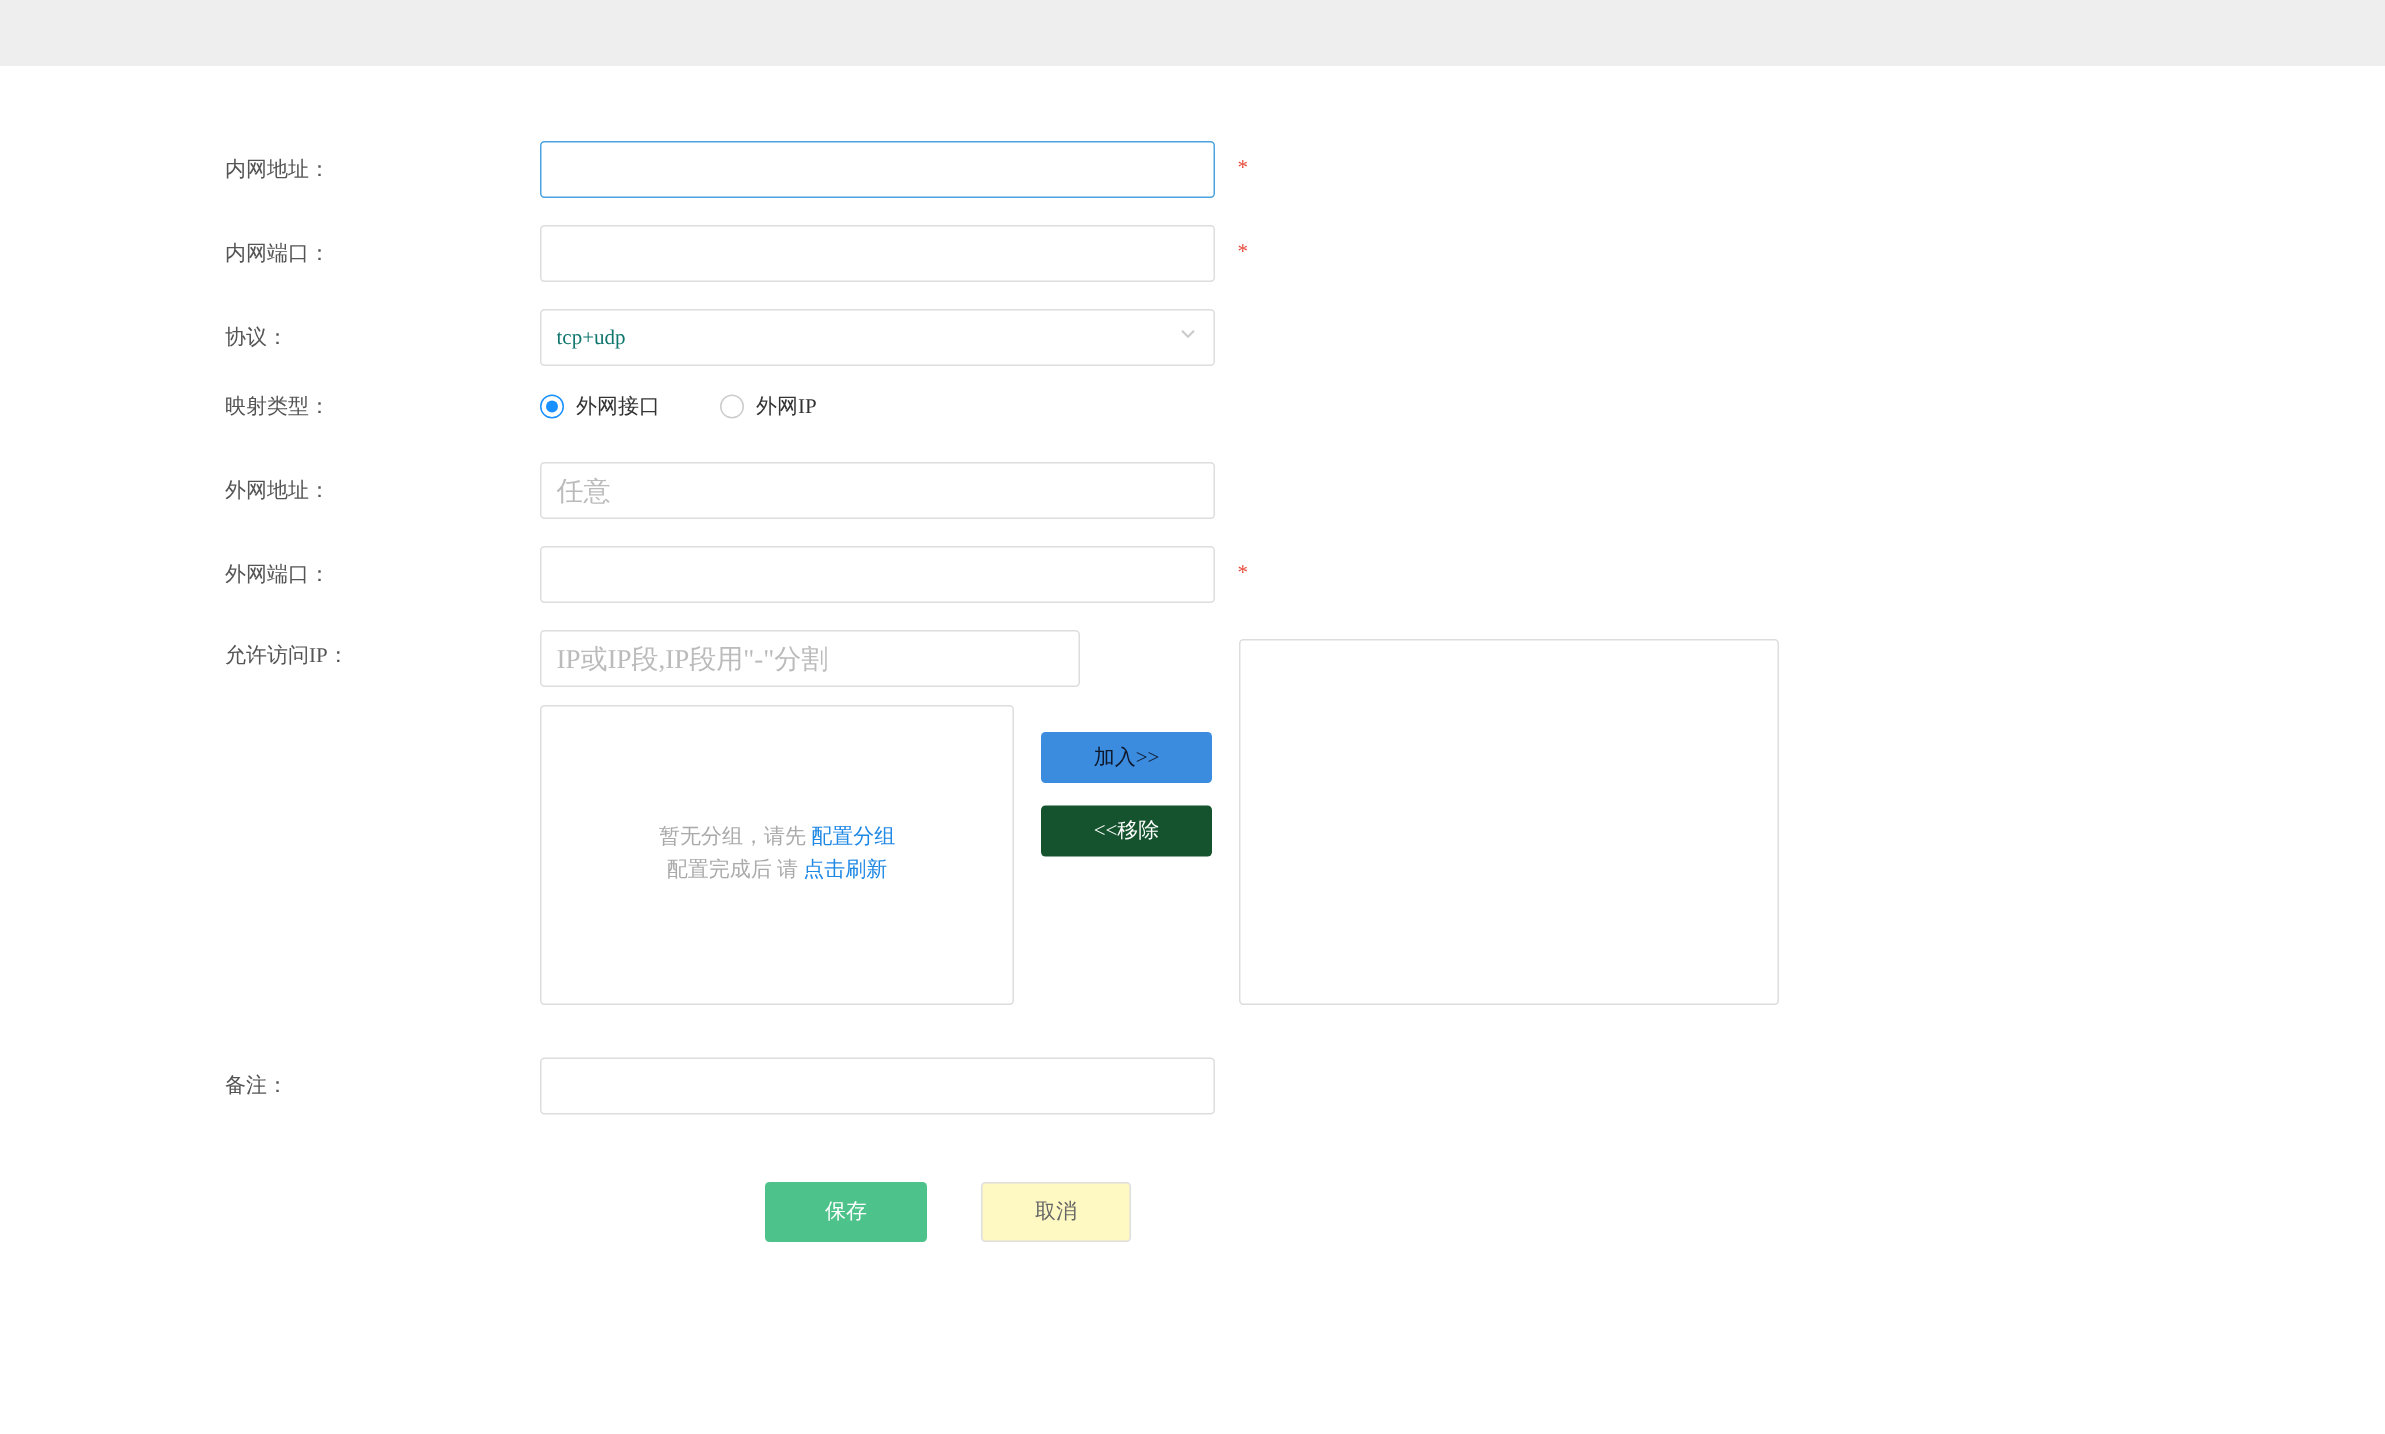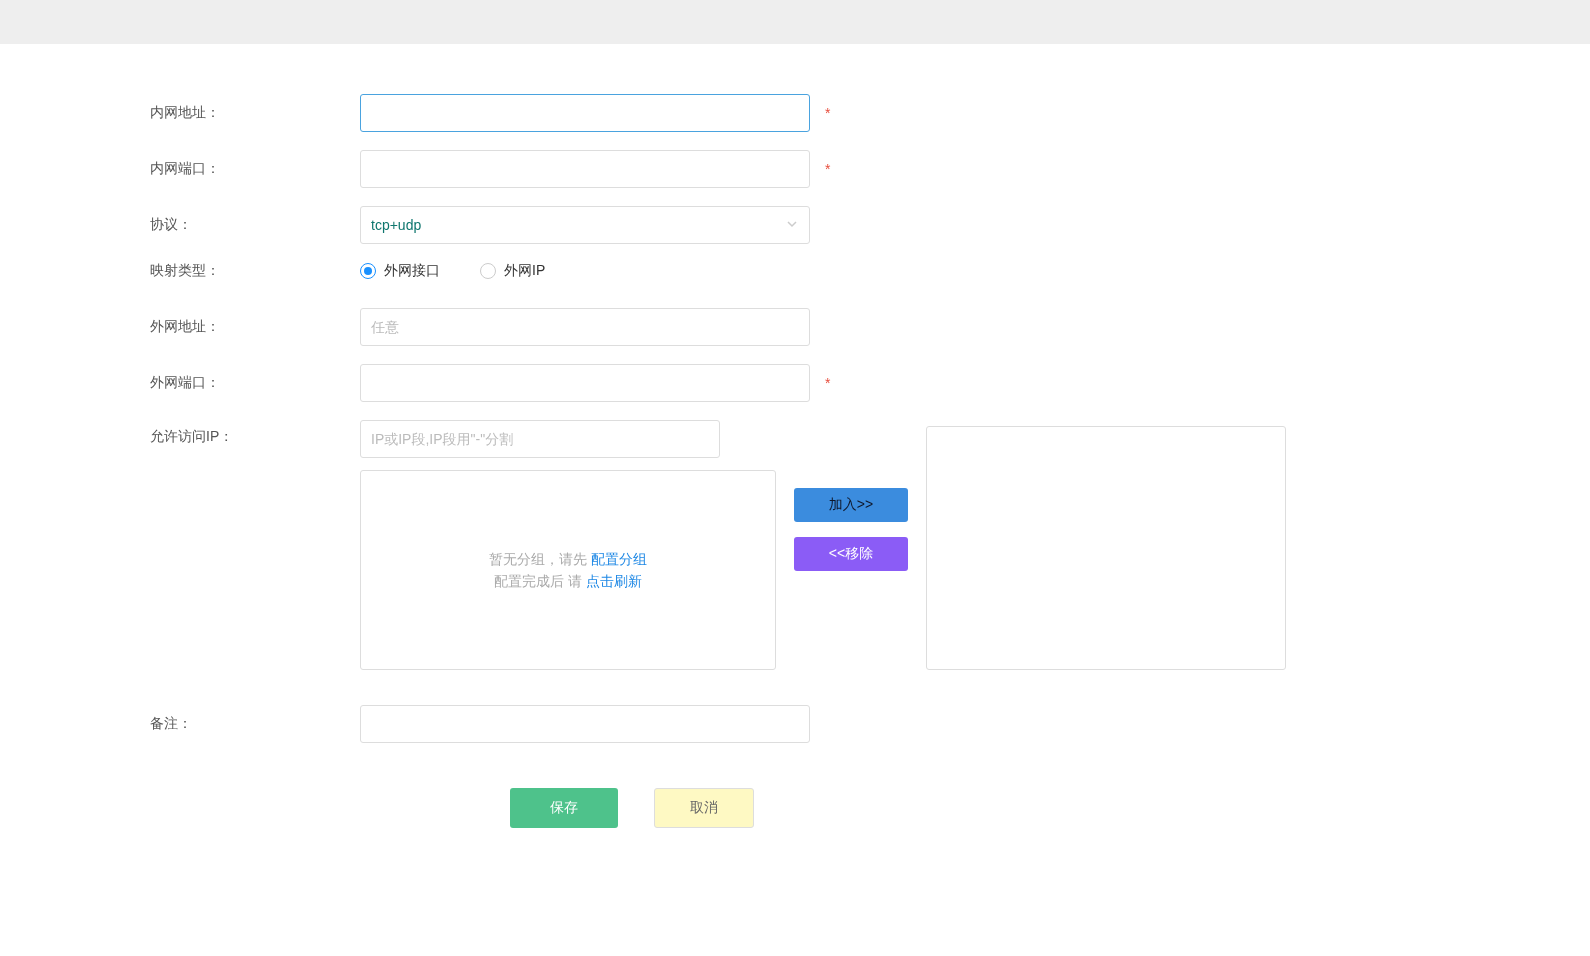--- a/index.html
+++ b/index.html
@@ -13,39 +13,40 @@
       color: #333;
       background: #fff;
     }
     .top-bar {
       height: 44px;
       background: #eeeeee;
       width: 100%;
     }
     .form-container {
       padding: 50px 0 0 150px;
+      font-family: Liberation Serif, serif;
     }
     .form-row {
       display: flex;
       align-items: center;
       margin-bottom: 18px;
     }
     .form-label {
       width: 210px;
       color: #555;
       font-size: 14px;
       text-align: left;
     }
     .form-input {
       width: 450px;
       height: 38px;
       border: 1px solid #ddd;
       border-radius: 3px;
       padding: 0 10px;
-      font-size: 14px;
+      font-size: 18px;
       outline: none;
       color: #4d7c0f;
       font-family: inherit;
     }
     .form-input.focused {
       border-color: #4aa3df;
     }
     .form-input::placeholder {
       color: #bbb;
     }
@@ -126,21 +127,21 @@
     }
     .ip-input {
       width: 360px;
       margin-bottom: 12px;
     }
     .list-area {
       display: flex;
       gap: 18px;
     }
     .list-box {
-      width: 416px;
+      width: 316px;
       height: 200px;
       border: 1px solid #ddd;
       border-radius: 3px;
       display: flex;
       flex-direction: column;
       align-items: center;
       justify-content: center;
       color: #aaa;
       font-size: 14px;
       padding: 10px;
@@ -167,21 +168,21 @@
       font-size: 14px;
       padding: 0 18px;
       font-family: inherit;
     }
     .btn-add {
       background: #3b8cde;
       color: #0f172a;
       width: 114px;
     }
     .btn-remove {
-      background: #8b5cf6;
+      background: #14532d;
       color: #fff;
       width: 114px;
     }
     .right-box {
       width: 360px;
       height: 244px;
       border: 1px solid #ddd;
       border-radius: 3px;
       margin-top: -44px;
     }

